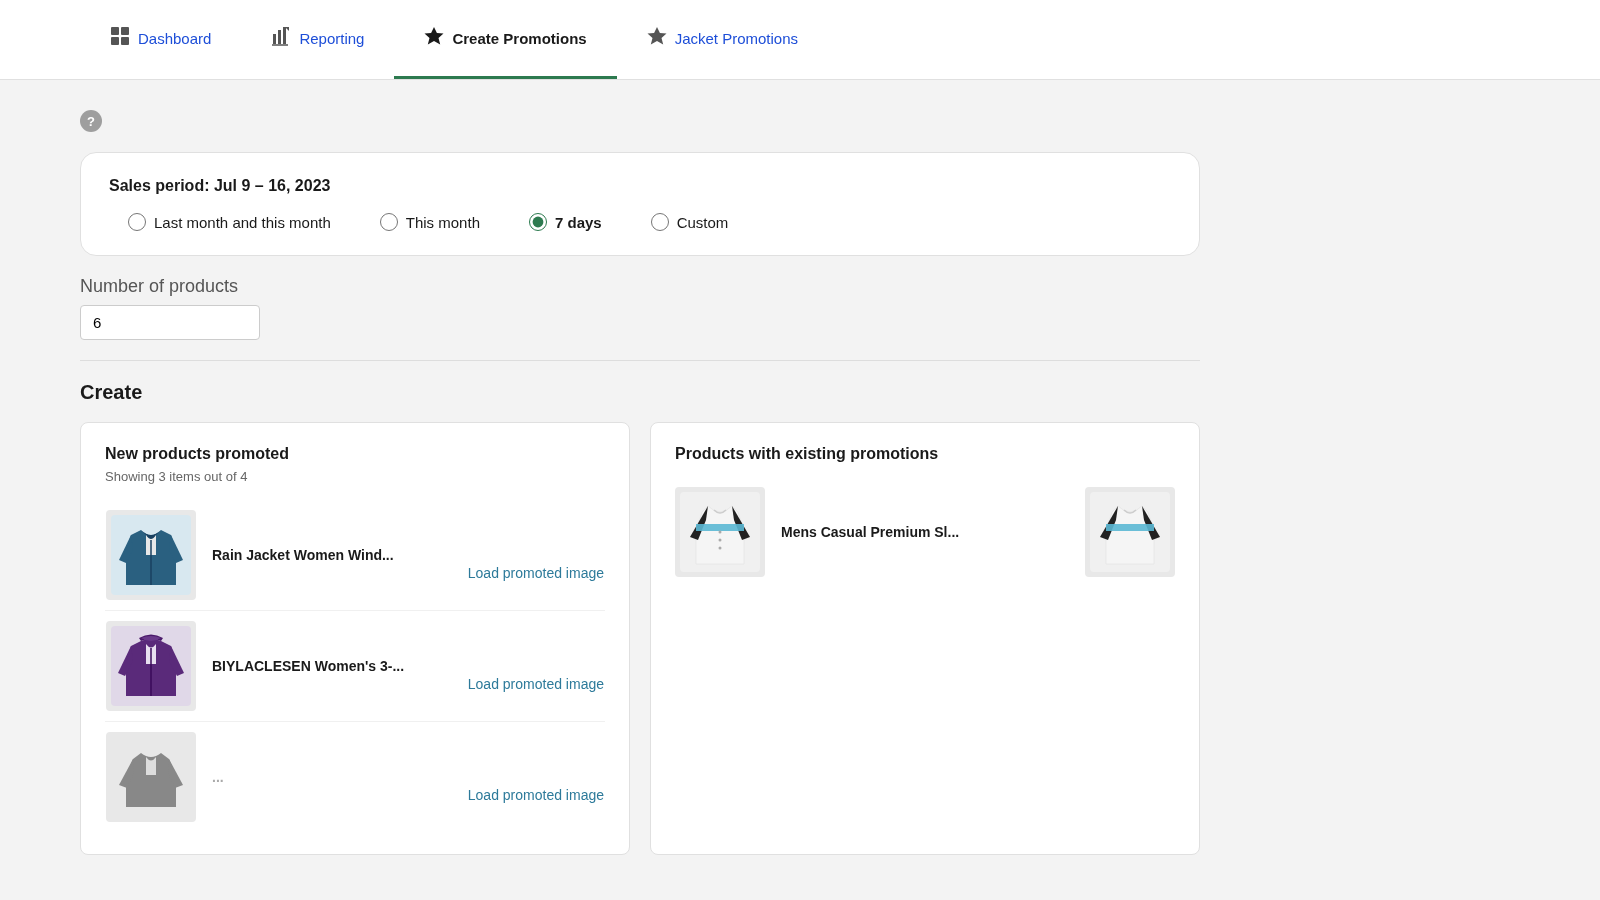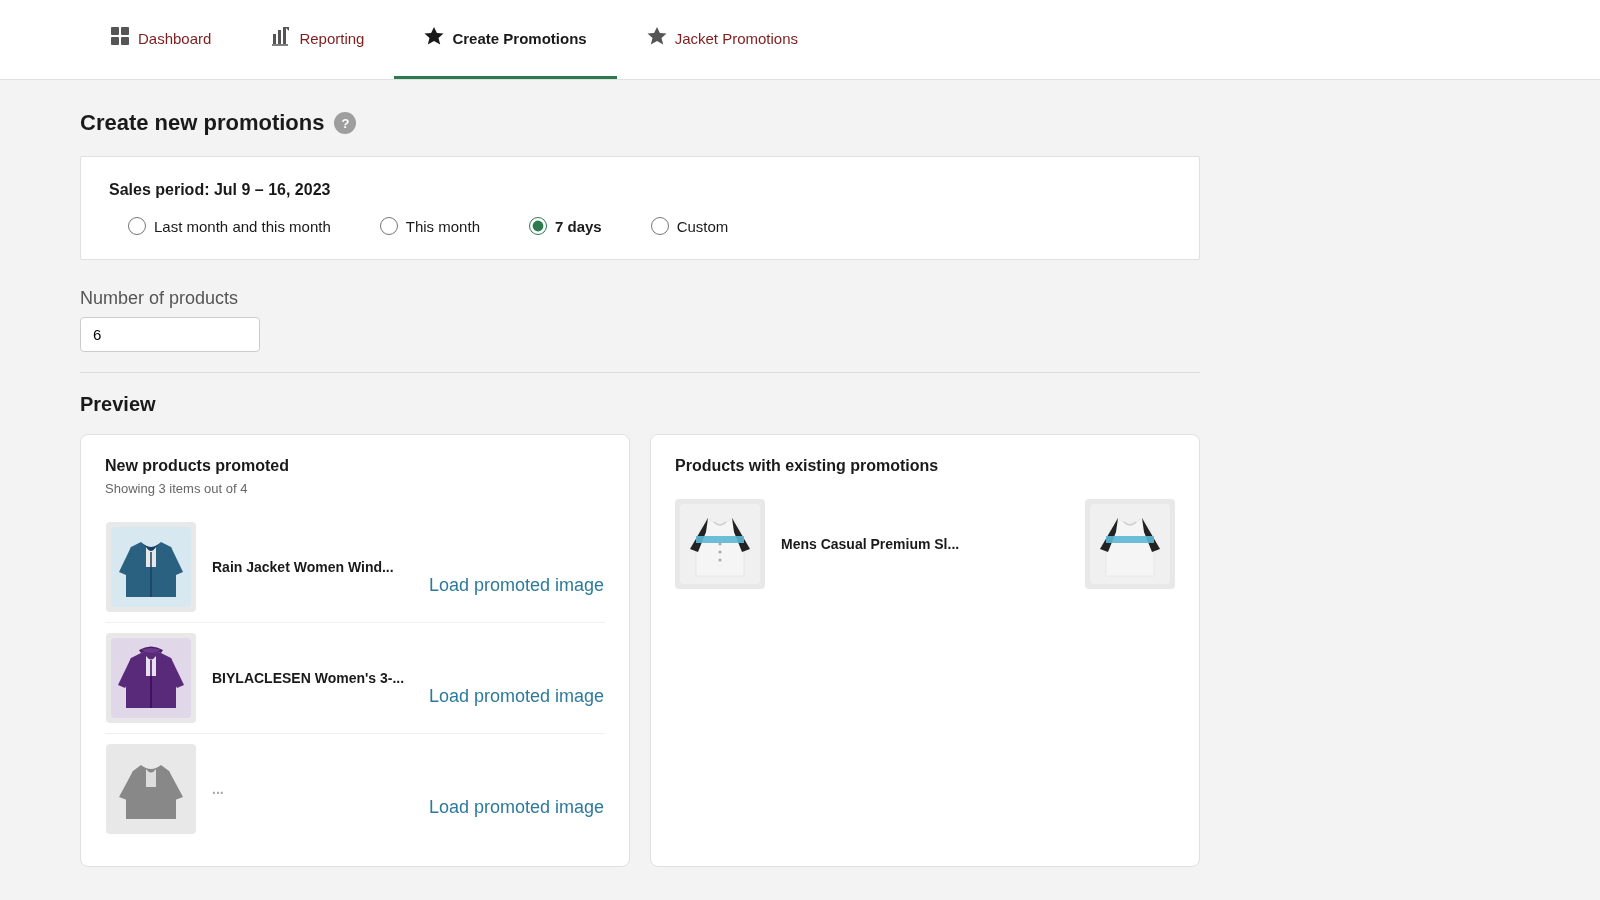--- a/index.html
+++ b/index.html
@@ -19,21 +19,21 @@
       border-bottom: 1px solid #e0e0e0;
       height: 80px;
     }
     .nav-tab {
       display: flex;
       align-items: center;
       gap: 8px;
       padding: 0 30px;
       height: 100%;
       cursor: pointer;
-      color: #7f1d1d;
+      color: #1d4ed8;
       font-size: 15px;
       position: relative;
       text-decoration: none;
       border-bottom: 3px solid transparent;
     }
     .nav-tab.active {
       color: #1a1a1a;
       font-weight: 600;
       border-bottom: 3px solid #2d7a4f;
     }
@@ -69,24 +69,24 @@
       justify-content: center;
       font-size: 13px;
       font-weight: 700;
       cursor: pointer;
       flex-shrink: 0;
     }
 
     
     .card {
       background: #fff;
-      border-radius: 2px;
+      border-radius: 16px;
       border: 1px solid #e0e0e0;
       padding: 24px 28px;
-      margin-bottom: 28px;
+      margin-bottom: 20px;
     }
 
     .sales-period-label {
       font-size: 16px;
       font-weight: 600;
       margin-bottom: 18px;
     }
 
     .radio-group {
       display: flex;
@@ -208,21 +208,21 @@
 
     
     .product-name {
       font-size: 14px;
       font-weight: 700;
       flex: 1;
     }
 
     .load-link {
       color: #2d7a9a;
-      font-size: 18px;
+      font-size: 14px;
       cursor: pointer;
       text-decoration: none;
       white-space: nowrap;
       margin-top: 36px;
     }
 
     
     .existing-promo-row {
       display: flex;
       align-items: center;
@@ -286,21 +286,20 @@
         <polygon points="10,1 12.9,7 19.5,7.6 14.5,12 16.2,18.5 10,15 3.8,18.5 5.5,12 0.5,7.6 7.1,7" fill="#555"></polygon>
       </svg>
     </span>
     <span>Jacket Promotions</span>
   </div>
 </nav>
 
 <div class="main">
 
   <div class="page-title-row">
-    <h1 class="page-title">Create new promotions</h1>
     <div class="help-icon">?</div>
   </div>
 
   <div class="card">
     <div class="sales-period-label">Sales period: Jul 9 – 16, 2023</div>
     <div class="radio-group">
       <label class="radio-option">
         <input type="radio" name="period" style="">
         <span class="radio-label">Last month and this month</span>
       </label>
@@ -323,21 +322,21 @@
     <div class="field-label">Number of products</div>
     <div class="spinner-wrap">
       <input class="spinner-input" type="number" value="6" style="">
 
     </div>
   </div>
 
   <hr class="divider">
 
   <div>
-    <h2 class="section-title">Preview</h2>
+    <h2 class="section-title">Create</h2>
 
     <div class="preview-grid">
 
       <div class="preview-card">
         <div class="preview-card-title">New products promoted</div>
         <div class="showing-label">Showing 3 items out of 4</div>
         <div class="product-list">
 
           <div class="product-row">
             <div class="product-thumb">

